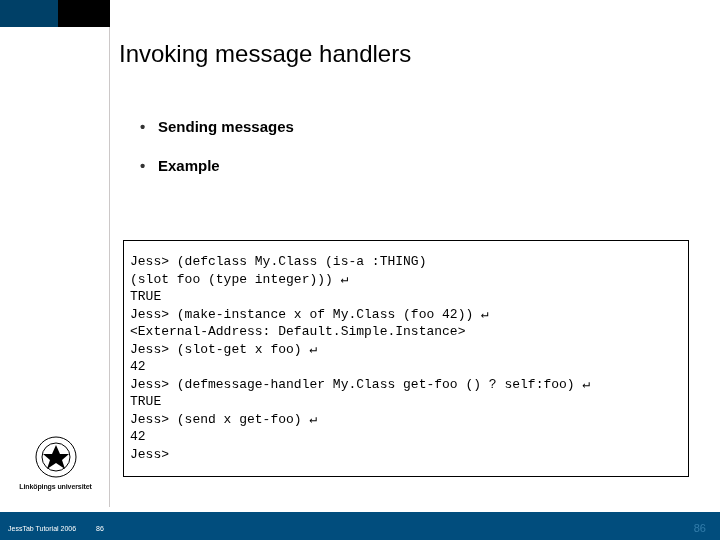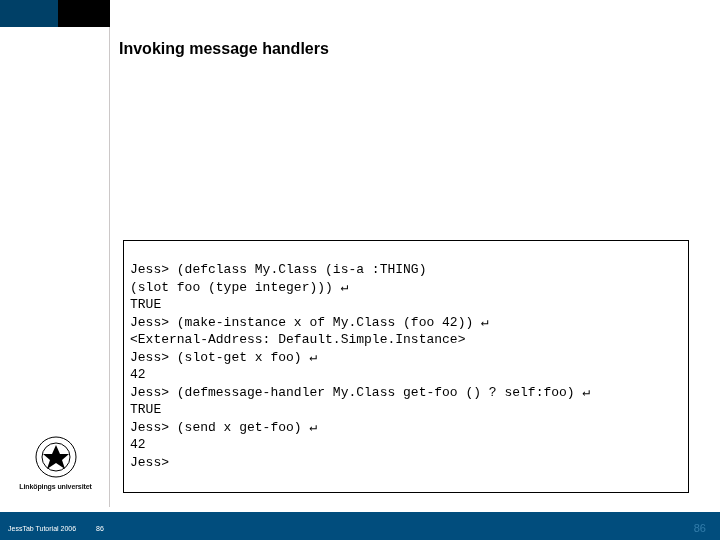--- a/index.html
+++ b/index.html
@@ -5,29 +5,29 @@
   * { margin: 0; padding: 0; box-sizing: border-box; }
   html, body { width: 720px; height: 540px; background: #fff; font-family: Arial, Helvetica, sans-serif; color: #000; }
   .slide { position: relative; width: 720px; height: 540px; overflow: hidden; }
 
   
   .corner { position: absolute; top: 0; left: 0; }
   .corner .c1 { position: absolute; top: 0; left: 0;  width: 58px; height: 27px; background: #004067; }
   .corner .c2 { position: absolute; top: 0; left: 58px; width: 52px; height: 27px; background: #000000; }
   .sidebar-line { position: absolute; top: 27px; left: 109px; width: 1px; height: 480px; background: #ccc8c8; }
 
-  .title { position: absolute; top: 40px; left: 119px; font-size: 16px; font-weight: bold; }
+  .title { position: absolute; top: 40px; left: 119px; font-size: 24px; font-weight: normal; }
 
   .bullets { position: absolute; top: 118px; left: 140px; width: 540px; }
   .bullets li { list-style: none; margin-bottom: 22px; font-size: 15px; font-weight: bold; }
   .bullets li::before { content: "•"; display: inline-block; width: 18px; color: #333; }
 
   .codebox {
     position: absolute; top: 240px; left: 123px; width: 566px;
-    border: 1px solid #000; padding: 20px 6px;
+    border: 1px solid #000; padding: 12px 6px;
     font-family: "Courier New", monospace; font-size: 13px; line-height: 1.35;
     white-space: pre-wrap;
   }
 
   .logo-area { position: absolute; left: 8px; top: 434px; width: 95px; text-align: center; }
   .logo-svg  { display: block; margin: 0 auto; }
   .uni-name  { font-size: 7px; font-weight: bold; color: #111; margin-top: 3px; letter-spacing: -0.1px; }
 
   .footer-bar { position: absolute; left: 0; bottom: 0; width: 720px; height: 28px; background: #014d7d; }
   .footer-left { position: absolute; left: 8px; bottom: 8px; font-size: 7px; color: #fff; }
@@ -41,20 +41,22 @@
 
   <div class="corner">
     <div class="c1"></div>
     <div class="c2"></div>
   </div>
   <div class="sidebar-line"></div>
 
   <h1 class="title">Invoking message handlers</h1>
 
   <ul class="bullets">
+    <li>Sending messages</li>
+    <li>Example</li>
   </ul>
 
   <div class="codebox"><span>Jess&gt; (defclass My.Class (is-a :THING)</span>
 <span>(slot foo (type integer))) ↵</span>
 <span>TRUE</span>
 <span>Jess&gt; (make-instance x of My.Class (foo 42)) ↵</span>
 <span>&lt;External-Address: Default.Simple.Instance&gt;</span>
 <span>Jess&gt; (slot-get x foo) ↵</span>
 <span>42</span>
 <span>Jess&gt; (defmessage-handler My.Class get-foo () ? self:foo) ↵</span>

